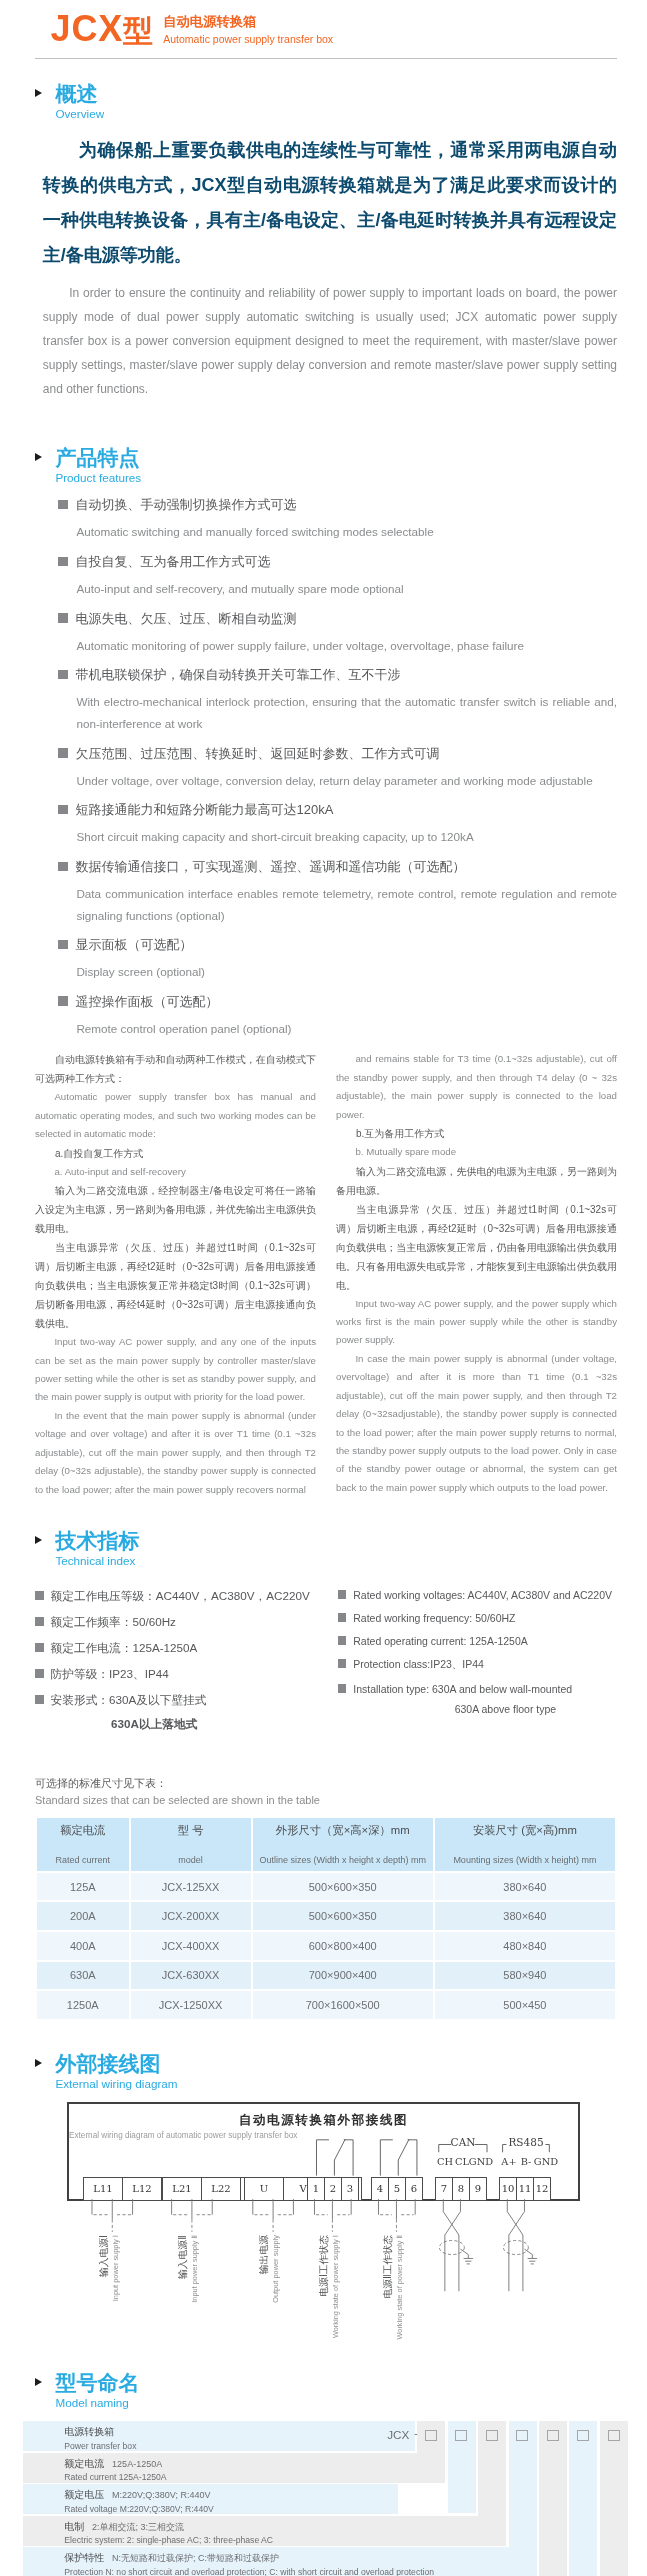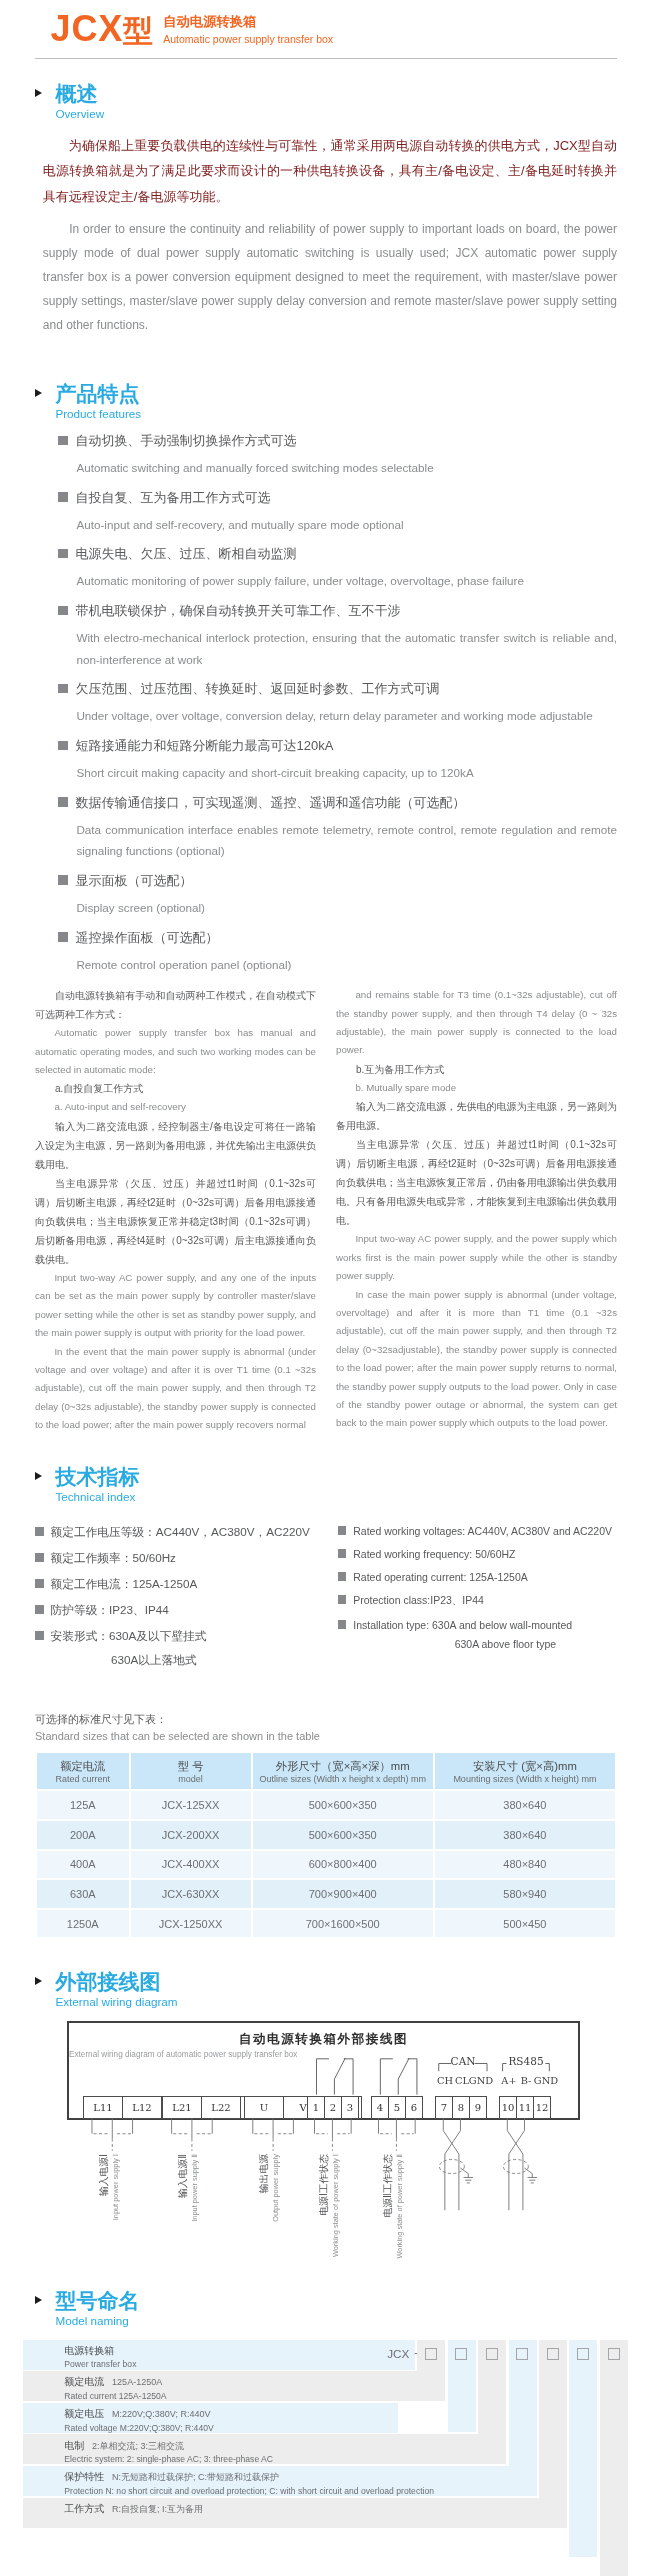--- a/index.html
+++ b/index.html
@@ -22,21 +22,21 @@
   .sec .t-zh{color:#29abe2;font-size:21px;font-weight:bold;line-height:1.15;}
   .sec .t-en{color:#29abe2;font-size:11.7px;margin-top:0.8px;}
   .sec-overview{margin-top:23.4px;}
   .sec-features{margin-top:45px;}
   .sec-function{margin-top:26.5px;}
   .sec-tech{margin-top:30px;}
   .sec-wiring{margin-top:31px;}
   .sec-naming{margin-top:23.4px;}
 
   
-  .ov-zh{margin:12.5px 0 0 7.8px;font-size:13px;line-height:1.95;color:#7f1d1d;text-align:justify;text-indent:2em;}
+  .ov-zh{margin:12.5px 0 0 7.8px;font-size:18px;line-height:1.95;color:#0c4a6e;text-align:justify;text-indent:2em;font-weight:bold;}
   .ov-en{margin:7.8px 0 0 7.8px;font-size:12px;line-height:2.0;color:#8a8c8e;text-align:justify;text-indent:2.2em;}
 
   
   .feats{margin:12.5px 0 0 23.4px;}
   .feat{margin-top:10px;}
   .feat-zh{font-size:13px;color:#57585a;}
   .sq{display:inline-block;width:9.4px;height:9.4px;background:#85878a;margin-right:7.8px;}
   .feat-en{font-size:11.7px;color:#8a8c8e;margin:7px 0 0 18px;line-height:1.85;text-align:justify;}
 
   
@@ -49,31 +49,31 @@
   
   .tech-cols{display:flex;margin-top:11px;}
   .tleft{flex:0 0 52%;}
   .tright{flex:1;}
   .ti{margin-top:11px;}
   .ti-main{color:#57585a;}
   .tleft .ti-main{font-size:11.7px;}
   .tright .ti-main{font-size:10.5px;}
   .sq2{display:inline-block;width:8.6px;height:8.6px;background:#85878a;margin-right:7px;}
   .ti-sub{color:#57585a;}
-  .tleft .ti-sub{font-size:11.7px;padding-left:76px;margin-top:9.4px;}
+  .tleft .ti-sub{font-size:11.7px;padding-left:76px;margin-top:9.4px;font-weight:bold;}
   .tright .ti-sub{font-size:10.5px;padding-left:117px;margin-top:7.8px;}
 
   
   .tbl-wrap{margin-top:44px;}
   .tbl-intro-zh{font-size:11px;color:#57585a;}
   .tbl-intro-en{font-size:11px;color:#8a8c8e;margin-top:3.1px;}
   table.sizes{width:100%;border-collapse:separate;border-spacing:2.3px;margin-top:9.4px;}
   table.sizes th{background:#c9e7f8;padding:5.5px 3.1px;text-align:center;font-weight:normal;}
   .th-zh{font-size:11.3px;color:#4b4c4e;}
-  .th-en{font-size:9px;color:#6b6d6f;margin-top:0;}
+  .th-en{font-size:9px;color:#6b6d6f;margin-top:17px;}
   table.sizes td{text-align:center;font-size:11px;color:#6d6e71;padding:7.8px 3.1px;}
   table.sizes tbody tr:nth-child(odd) td{background:#eff7fd;}
   table.sizes tbody tr:nth-child(even) td{background:#e2f0fa;}
   col.c1{width:16%;} col.c2{width:21%;} col.c3{width:31.5%;} col.c4{width:31.5%;}
 
   
   .wd{position:relative;height:245px;margin-top:12.5px;}
   .wd-box{position:absolute;left:32px;top:0;width:509px;height:95px;border:2px solid #404041;box-sizing:content-box;background:#fff;}
   .wd-title{margin-top:7.8px;text-align:center;font-family:"DejaVu Serif","Liberation Serif",serif;font-weight:bold;font-size:12.5px;color:#2e2e2e;letter-spacing:1.6px;}
   .wd-sub{text-align:left;font-size:8.2px;color:#9a9c9e;margin-top:2.3px;}

